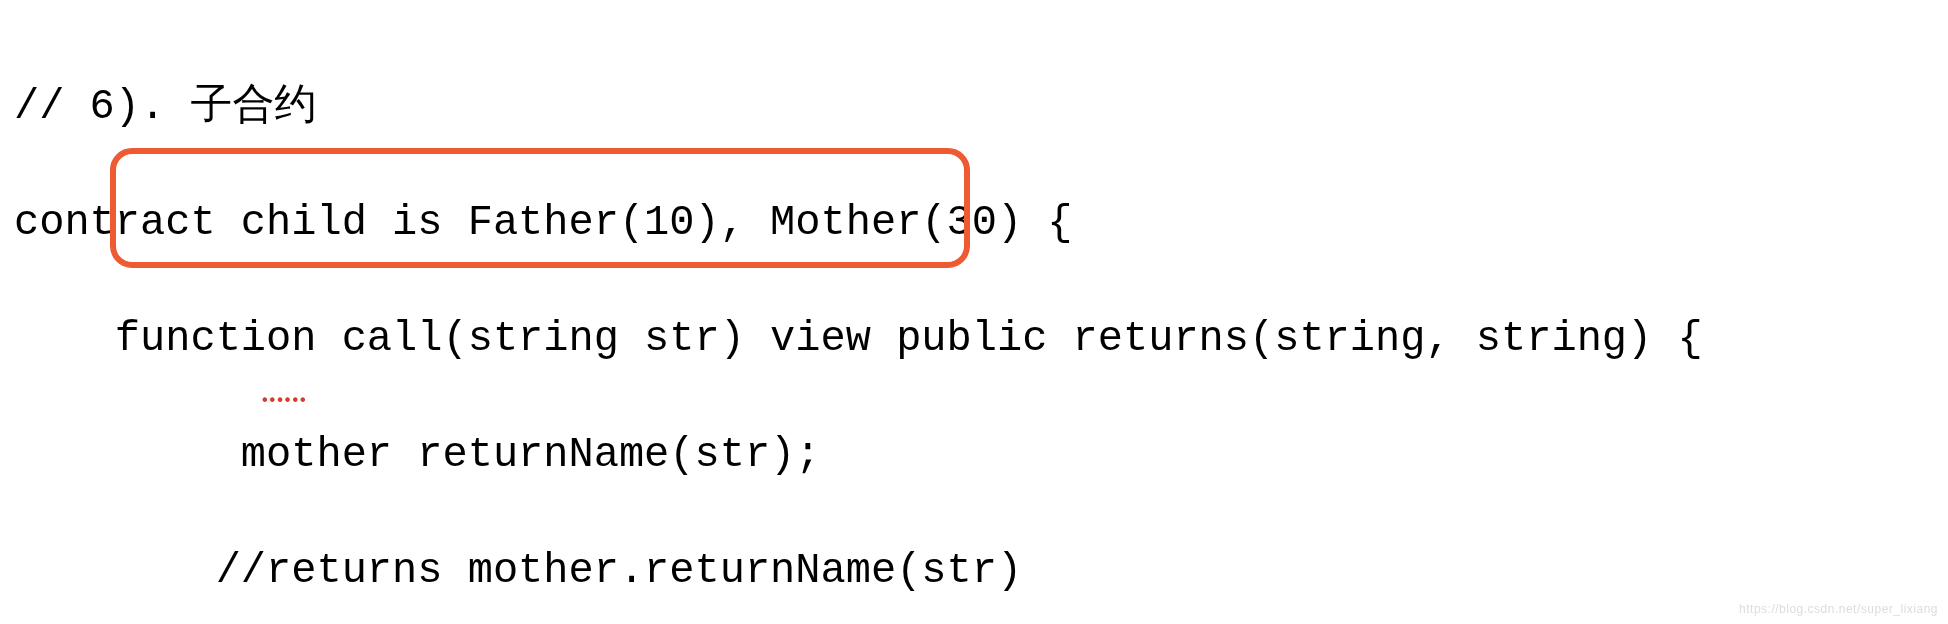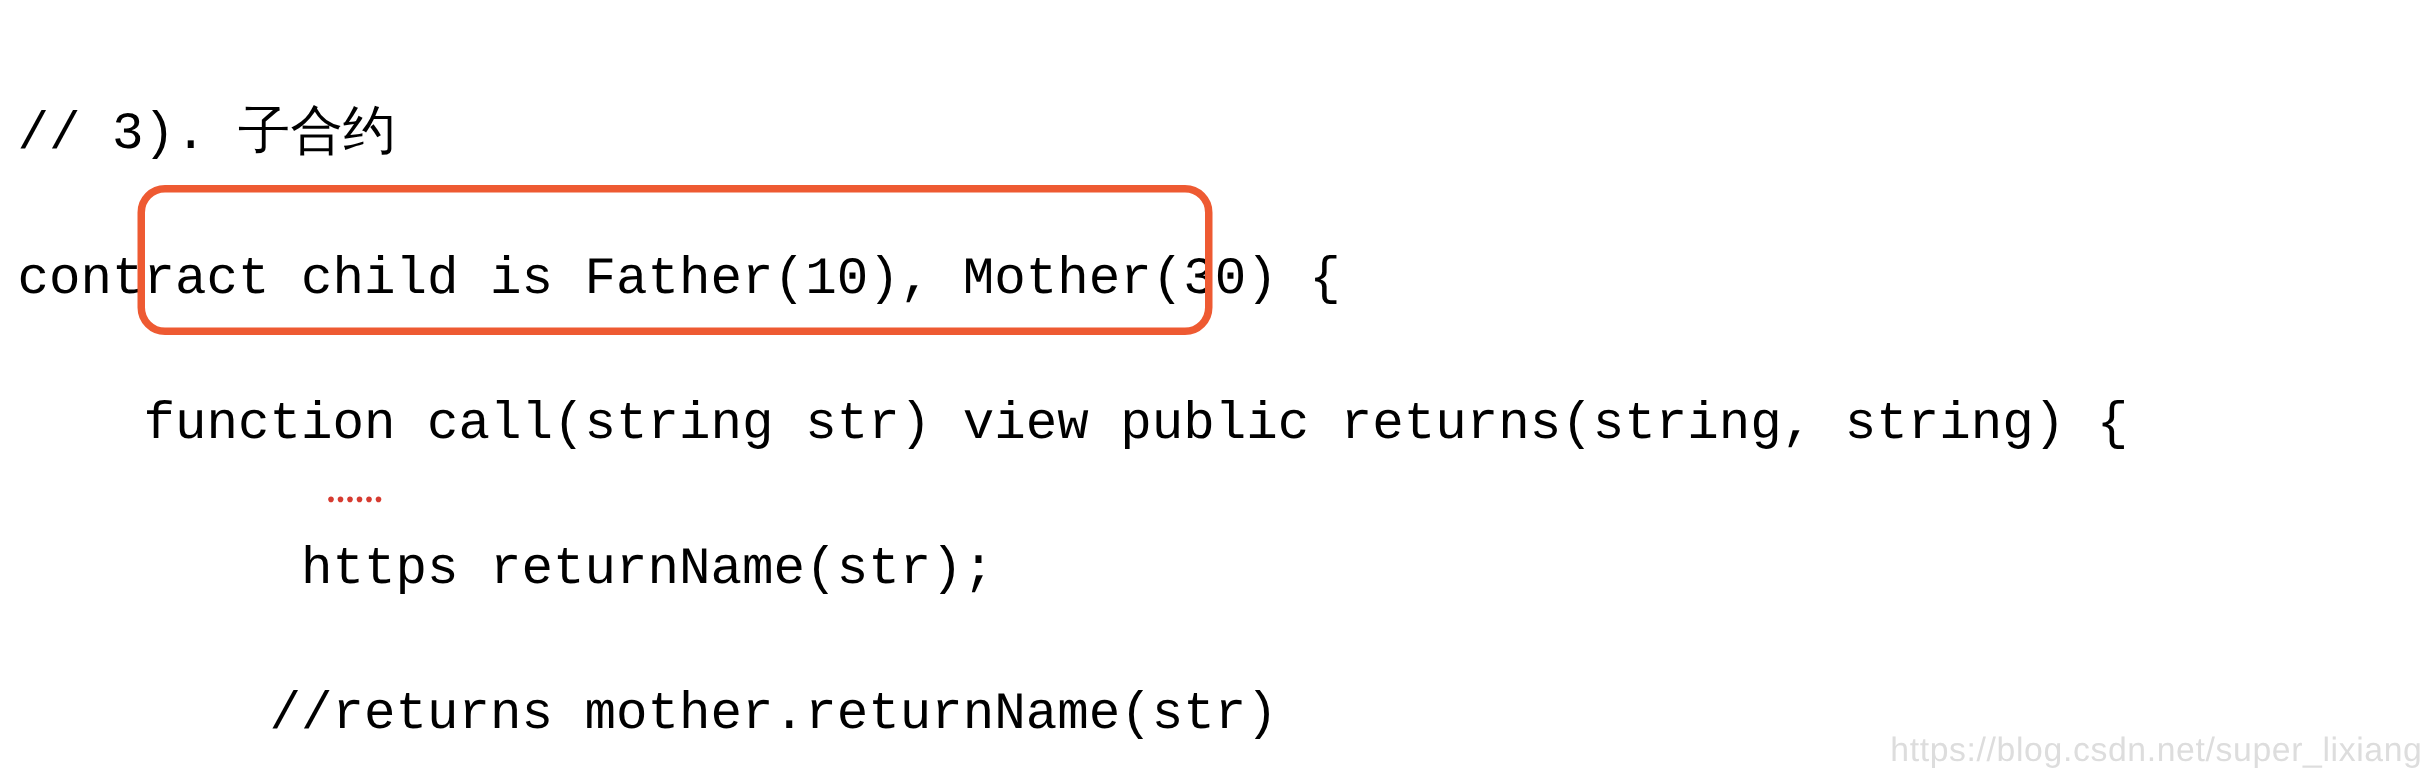--- a/index.html
+++ b/index.html
@@ -36,33 +36,33 @@
     letter-spacing: -2px;
     color: #d63b30;
     pointer-events: none;
     font-weight: bold;
   }
   .watermark {
     position: absolute;
     right: 10px;
     bottom: 8px;
     font-family: Arial, sans-serif;
-    font-size: 27px;
+    font-size: 12px;
     color: #dddddd;
     letter-spacing: 0.5px;
   }
 </style>
 </head>
 <body>
 
 <div class="code-area">
-<div class="code-line">// 3). 子合约</div>
+<div class="code-line">// 6). 子合约</div>
 <div class="code-line">contract child is Father(10), Mother(30) {</div>
 <div class="code-line">    function call(string str) view public returns(string, string) {</div>
-<div class="code-line">         https returnName(str);</div>
+<div class="code-line">         mother returnName(str);</div>
 <div class="code-line">        //returns mother.returnName(str)</div>
 
 <div class="code-line"></div>
 
 
 
 
 
 <div class="highlight-box" style="left:110px;top:148px;width:848px;height:108px;"></div>
 

